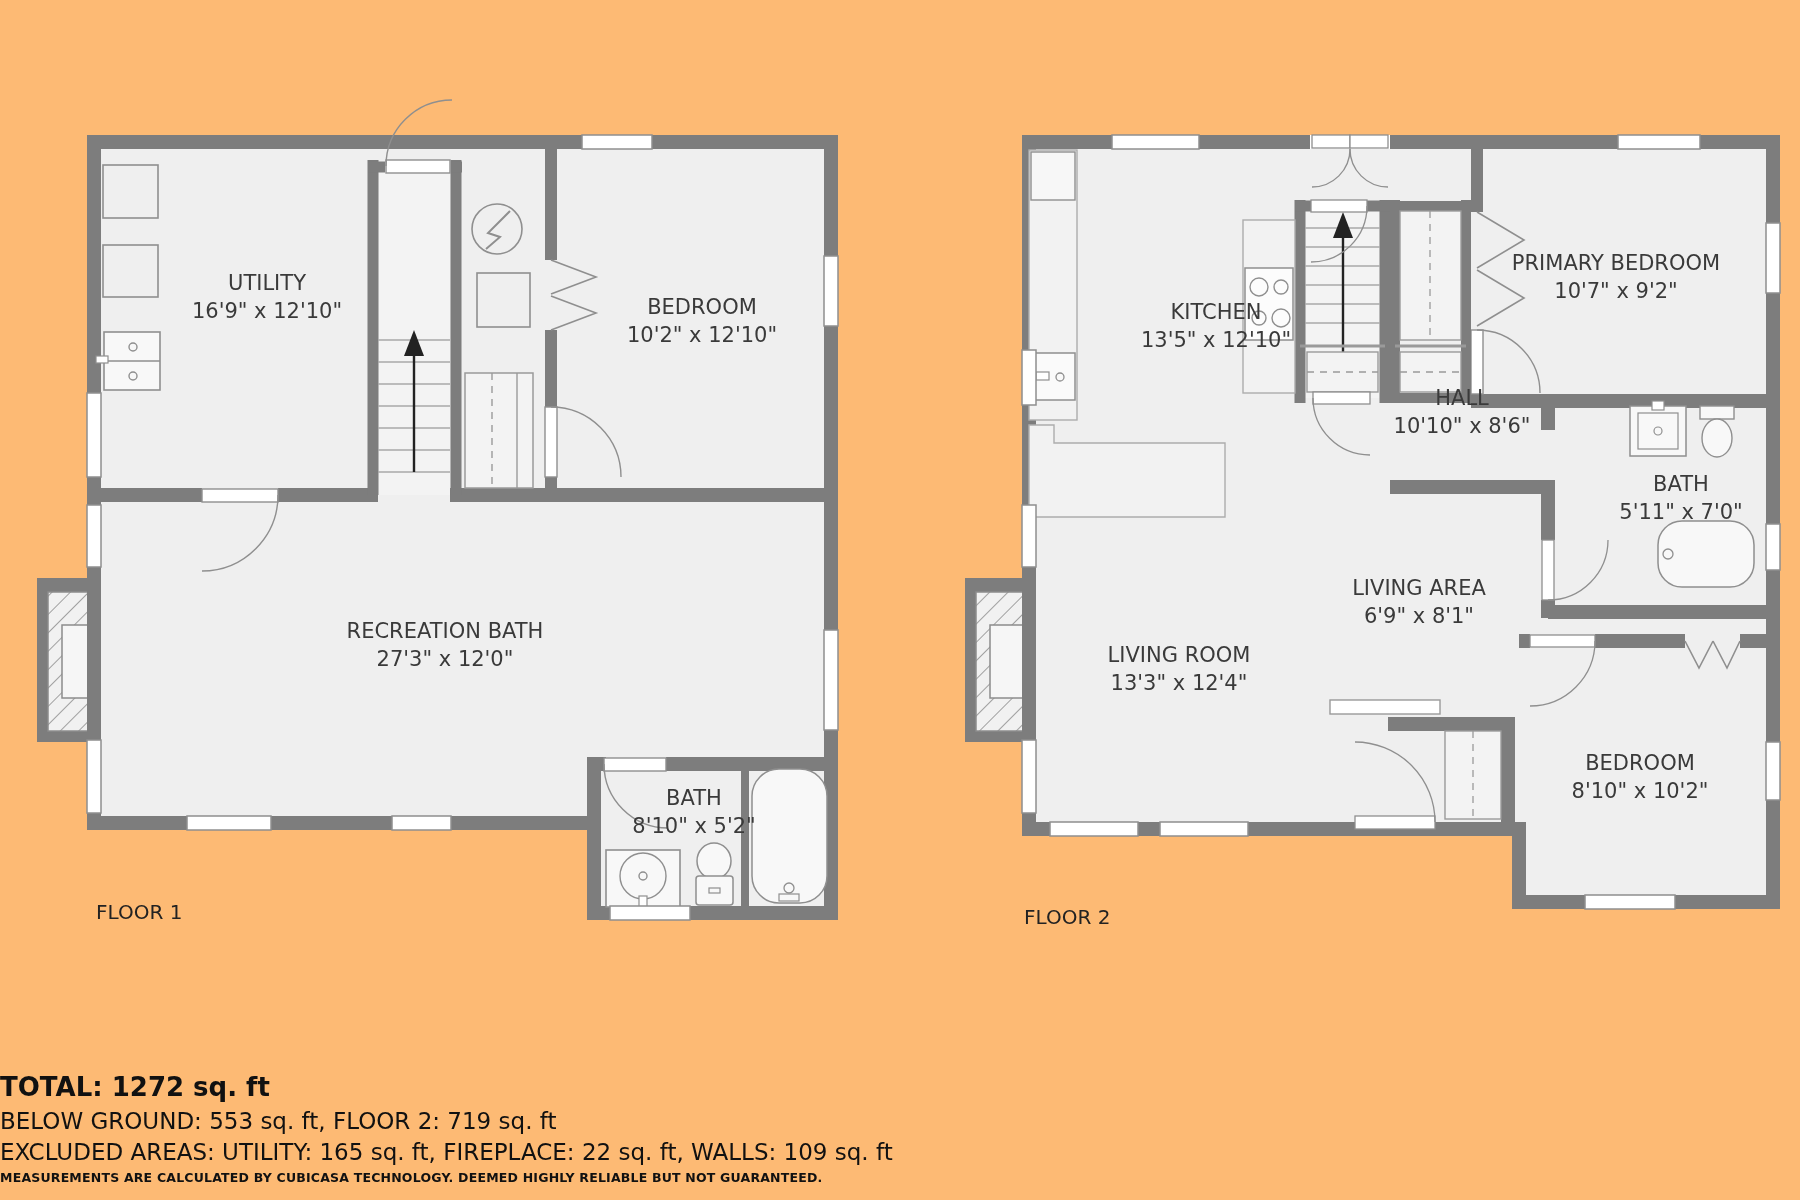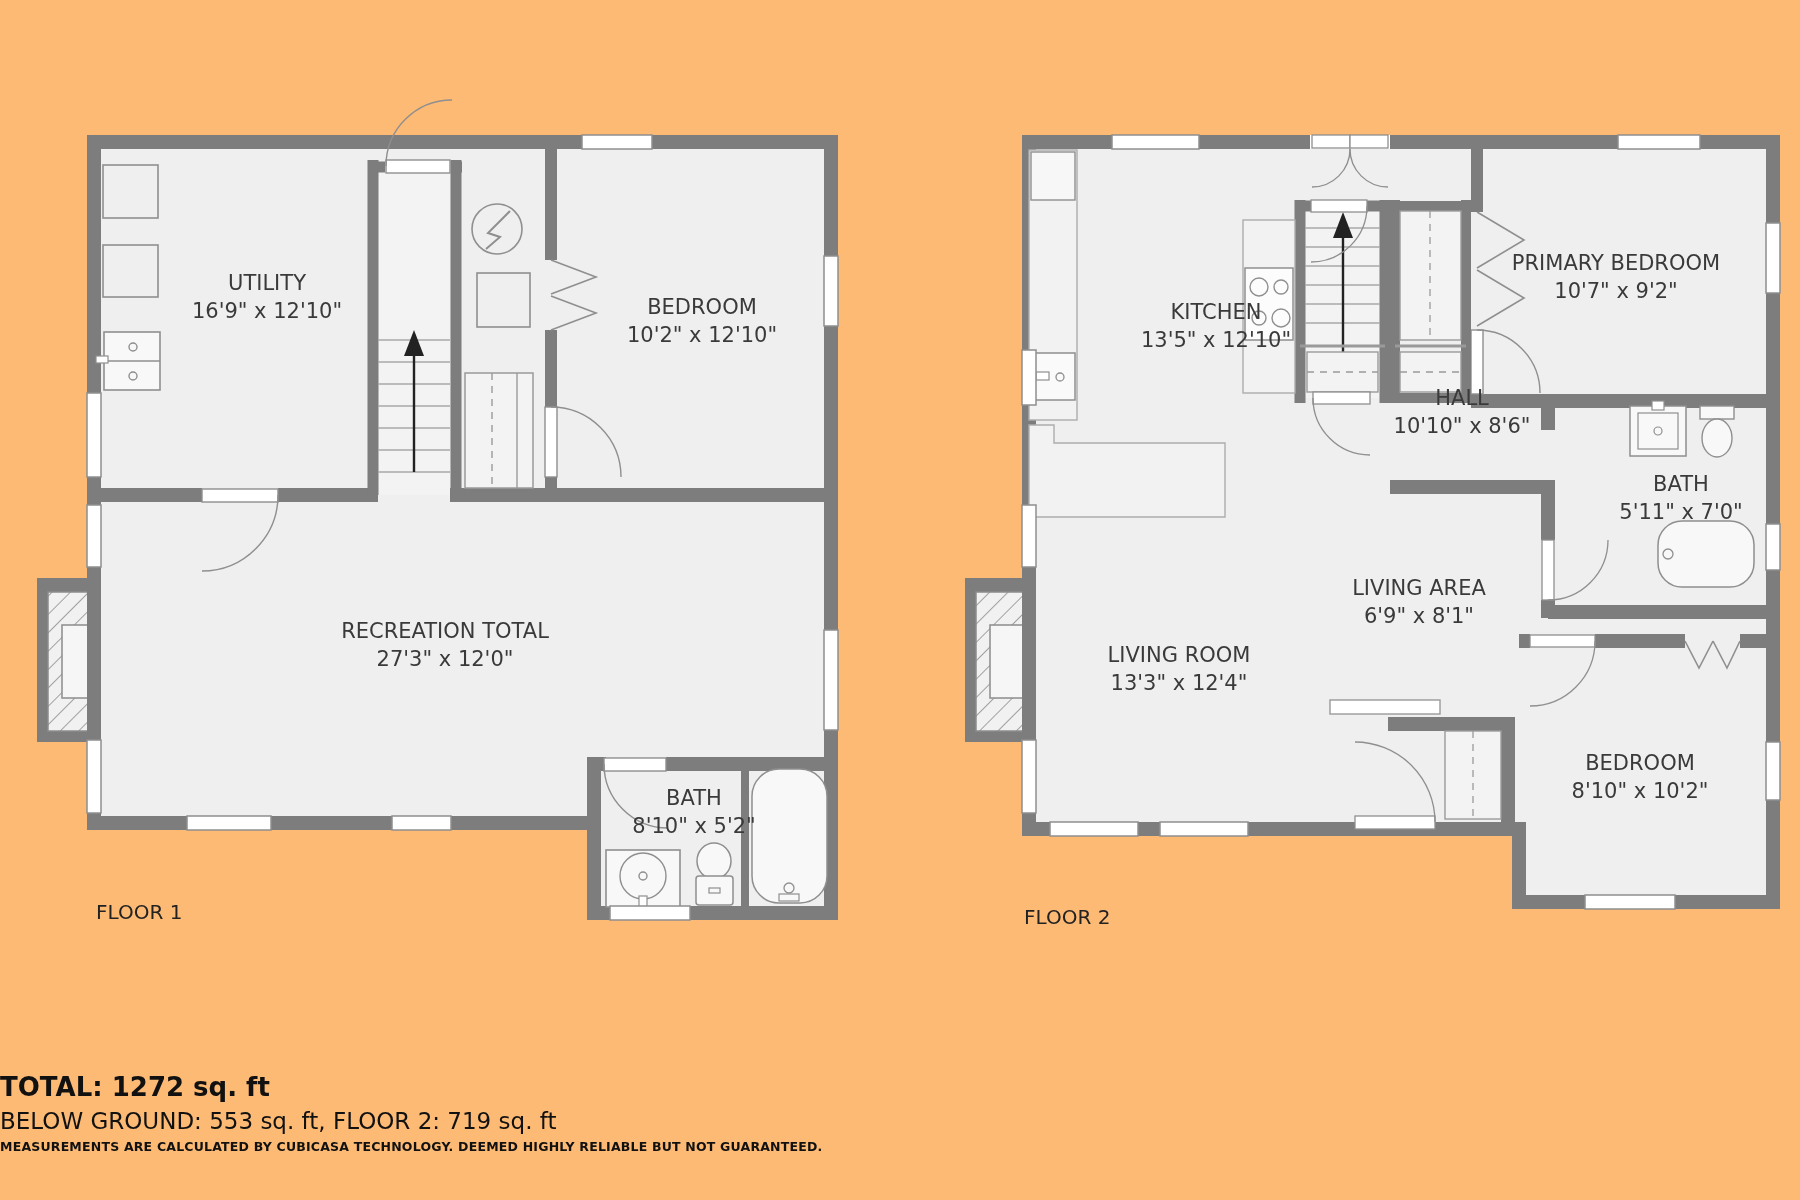--- a/index.html
+++ b/index.html
@@ -314,21 +314,21 @@
 
   <div class="lbl" style="left:267px;top:297px;">
     <span>UTILITY</span>
     <span class="dim">16'9" x 12'10"</span>
   </div>
   <div class="lbl" style="left:702px;top:321px;">
     <span>BEDROOM</span>
     <span class="dim">10'2" x 12'10"</span>
   </div>
   <div class="lbl" style="left:445px;top:645px;">
-    <span>RECREATION TOTAL</span>
+    <span>RECREATION BATH</span>
     <span class="dim">27'3" x 12'0"</span>
   </div>
   <div class="lbl" style="left:694px;top:812px;">
     <span>BATH</span>
     <span class="dim">8'10" x 5'2"</span>
   </div>
 
   <div class="lbl" style="left:1196px;top:326px;margin-left:20px;">
     <span>KITCHEN</span>
     <span class="dim">13'5" x 12'10"</span>
@@ -357,15 +357,16 @@
     <span>BEDROOM</span>
     <span class="dim">8'10" x 10'2"</span>
   </div>
 
   <div class="floor-tag" style="left:96px;top:900px;">FLOOR 1</div>
   <div class="floor-tag" style="left:1024px;top:905px;">FLOOR 2</div>
 
   <div class="summary">
     <div class="t1">TOTAL: 1272 sq. ft</div>
     <div class="t2">BELOW GROUND: 553 sq. ft, FLOOR 2: 719 sq. ft</div>
+    <div class="t3">EXCLUDED AREAS: UTILITY: 165 sq. ft, FIREPLACE: 22 sq. ft, WALLS: 109 sq. ft</div>
     <div class="t4">MEASUREMENTS ARE CALCULATED BY CUBICASA TECHNOLOGY. DEEMED HIGHLY RELIABLE BUT NOT GUARANTEED.</div>
   </div>
 </div>
 
 </body></html>

